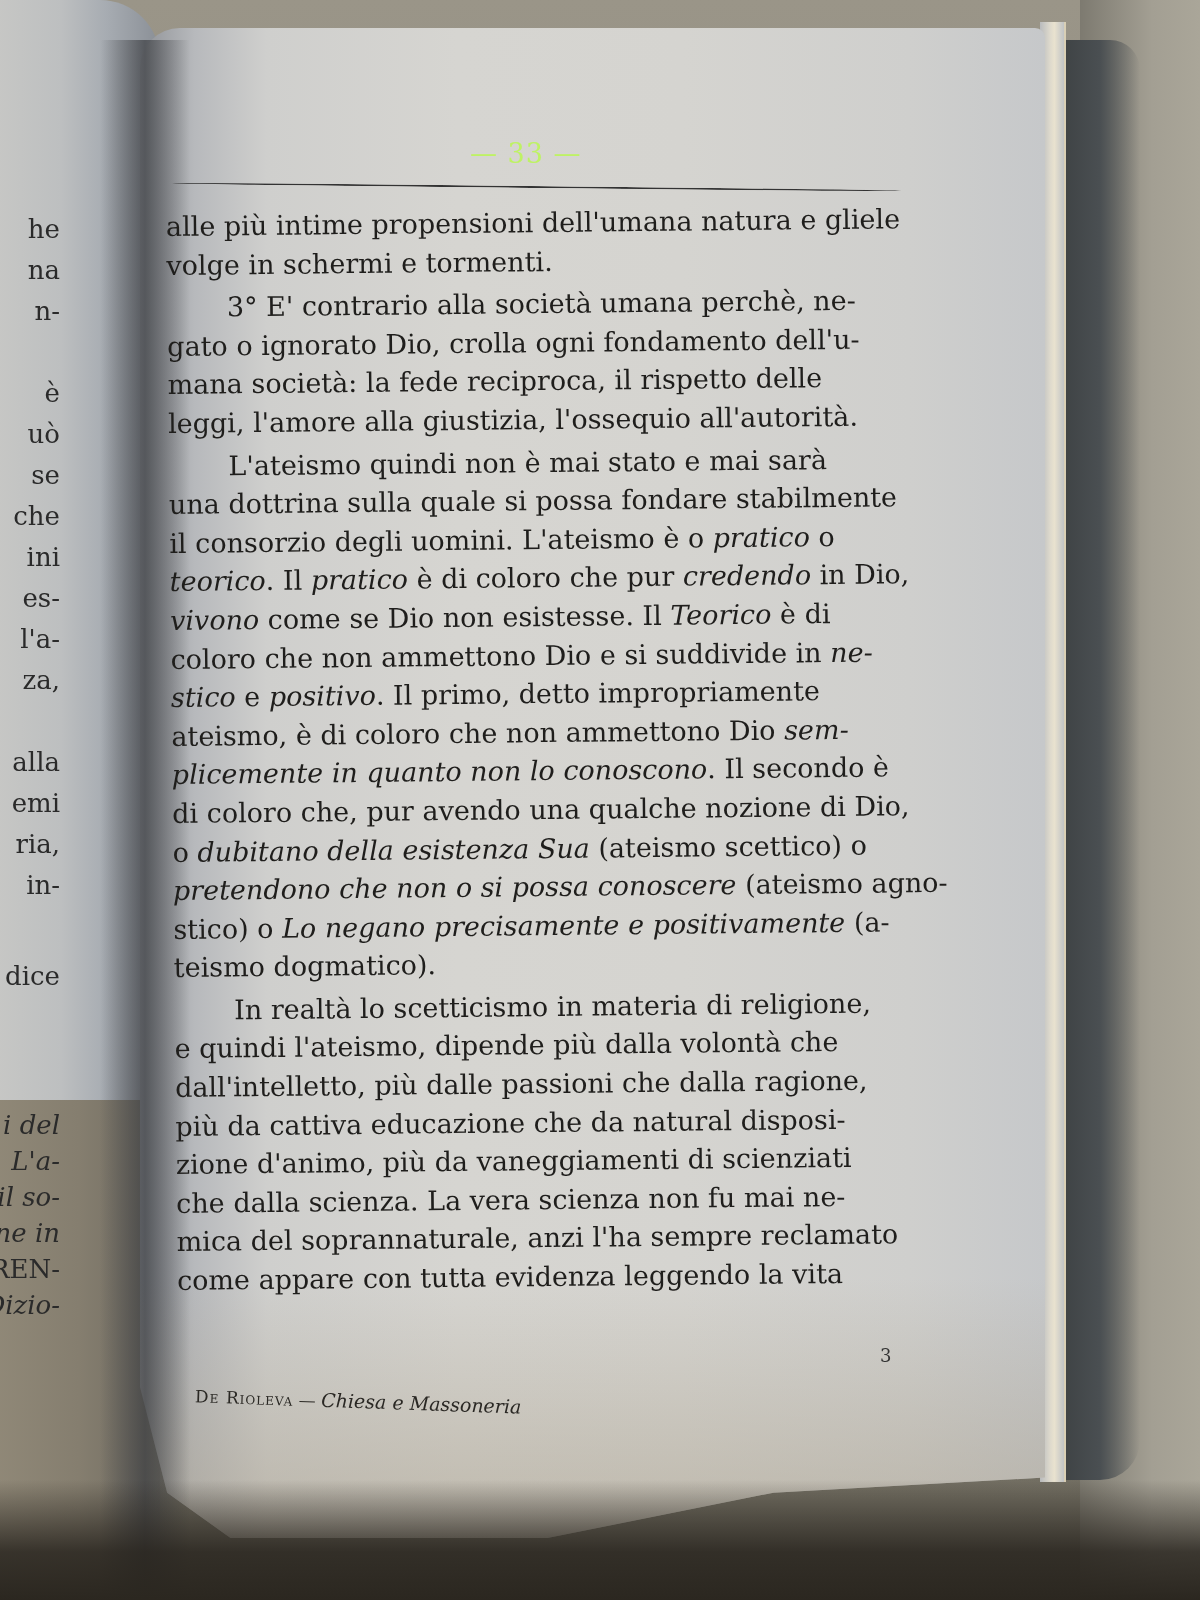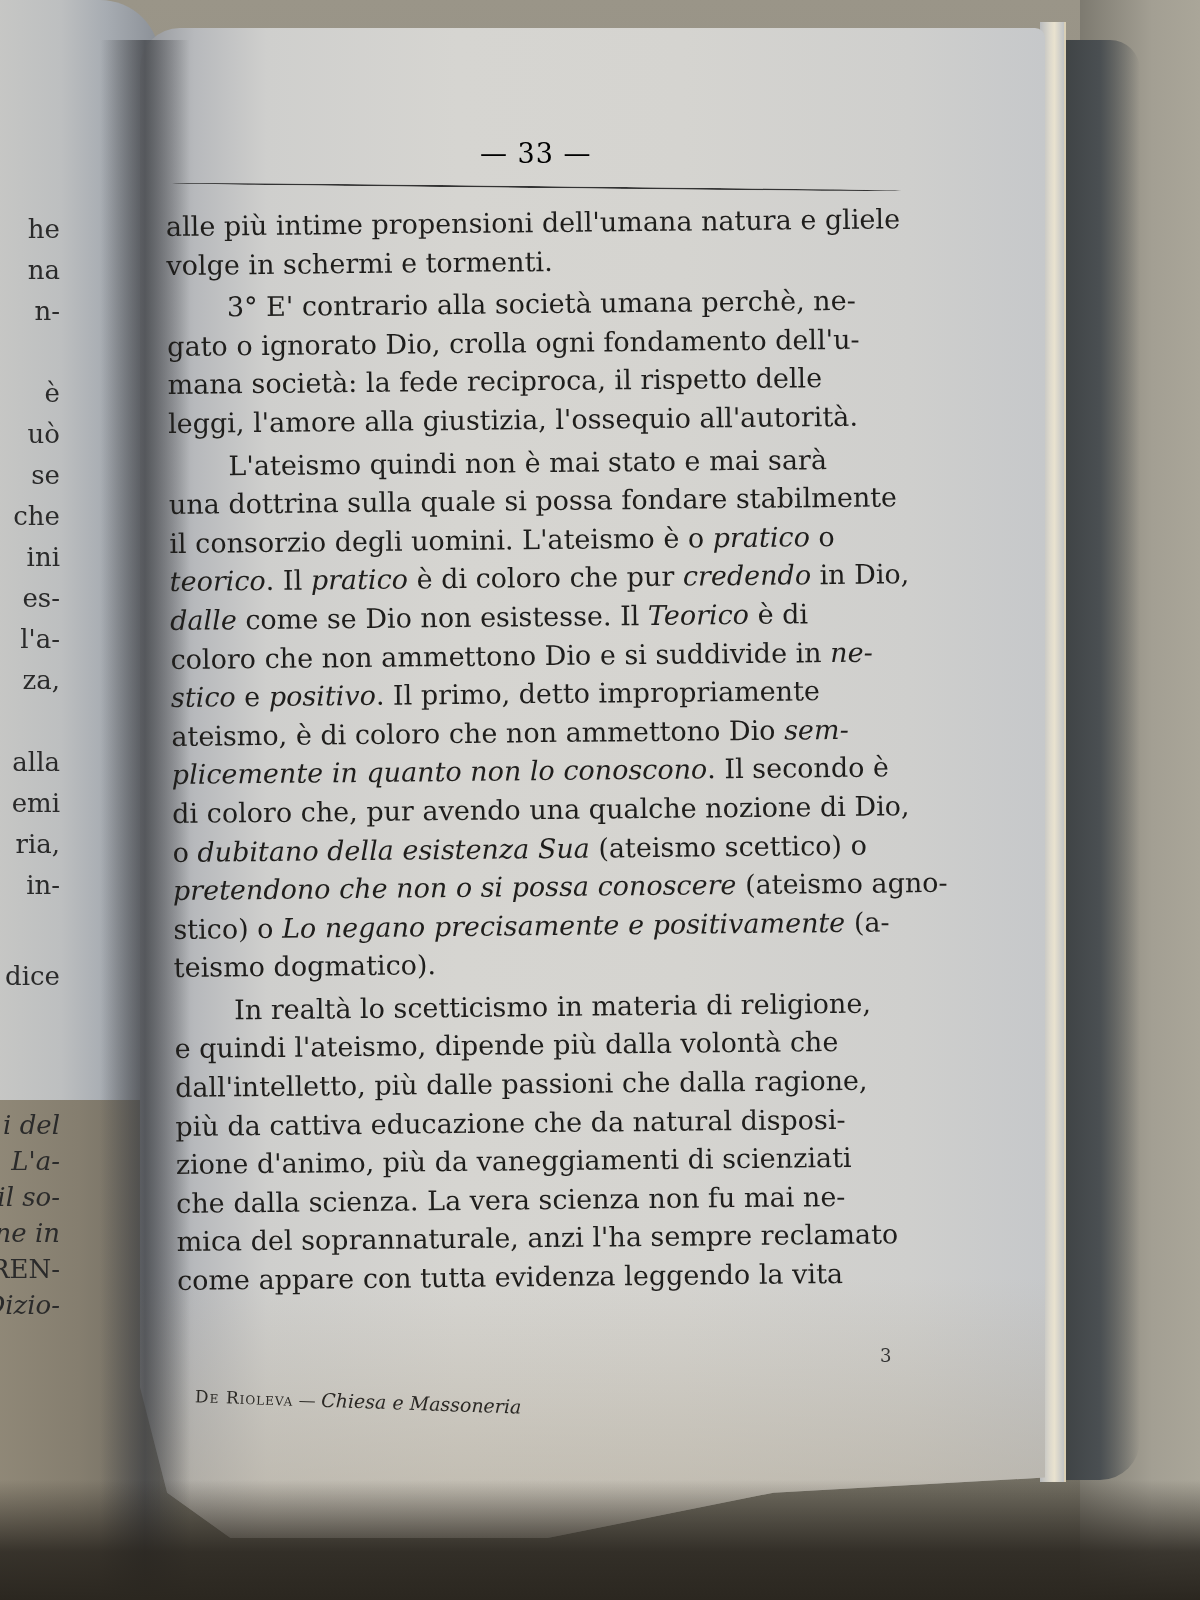--- a/index.html
+++ b/index.html
@@ -59,21 +59,21 @@
   .right-page::after {
     content: ""; position: absolute; left: 0; right: 0; bottom: 0; height: 260px;
     background: linear-gradient(180deg, rgba(170,160,140,0) 0%, rgba(170,160,140,0.55) 100%);
   }
   .text-block {
     position: absolute; left: 165px; top: 130px; width: 745px;
     color: #1f1e1c; font-size: 27px; line-height: 38.6px;
     transform: rotate(-0.6deg); transform-origin: left top;
   }
   .running-head {
-    position: absolute; left: 480px; top: 138px; font-size: 27px; color: #000000;
+    position: absolute; left: 470px; top: 138px; font-size: 27px; color: #bef264;
     letter-spacing: 1px;
   }
   .head-rule {
     position: absolute; left: 172px; top: 186px; width: 730px; height: 0;
     border-top: 2px solid #333;
     border-radius: 50%;
     transform: rotate(0.6deg);
   }
   .line { white-space: nowrap; display: flex; justify-content: space-between; }
   .line.last { justify-content: flex-start; gap: 10px; }
@@ -166,21 +166,21 @@
         <div class="line">
           <span style="white-space: pre; text-align: justify;"><span>una dottrina sulla quale si possa fondare stabilmente</span></span>
         </div>
         <div class="line">
           <span style="white-space: pre; text-align: justify;"><span>il consorzio degli uomini. L'ateismo è o </span><span class="it">pratico</span><span> o</span></span>
         </div>
         <div class="line">
           <span style="white-space: pre; text-align: justify;"><span class="it">teorico</span><span>. Il </span><span class="it">pratico</span><span> è di coloro che pur </span><span class="it">credendo</span><span> in Dio,</span></span>
         </div>
         <div class="line">
-          <span style="white-space: pre; text-align: justify;"><span class="it">dalle</span><span> come se Dio non esistesse. Il </span><span class="it">Teorico</span><span> è di</span></span>
+          <span style="white-space: pre; text-align: justify;"><span class="it">vivono</span><span> come se Dio non esistesse. Il </span><span class="it">Teorico</span><span> è di</span></span>
         </div>
         <div class="line">
           <span style="white-space: pre; text-align: justify;"><span>coloro che non ammettono Dio e si suddivide in </span><span class="it">ne-</span></span>
         </div>
         <div class="line">
           <span style="white-space: pre; text-align: justify;"><span class="it">stico</span><span> e </span><span class="it">positivo</span><span>. Il primo, detto impropriamente</span></span>
         </div>
         <div class="line">
           <span style="white-space: pre; text-align: justify;"><span>ateismo, è di coloro che non ammettono Dio </span><span class="it">sem-</span></span>
         </div>

